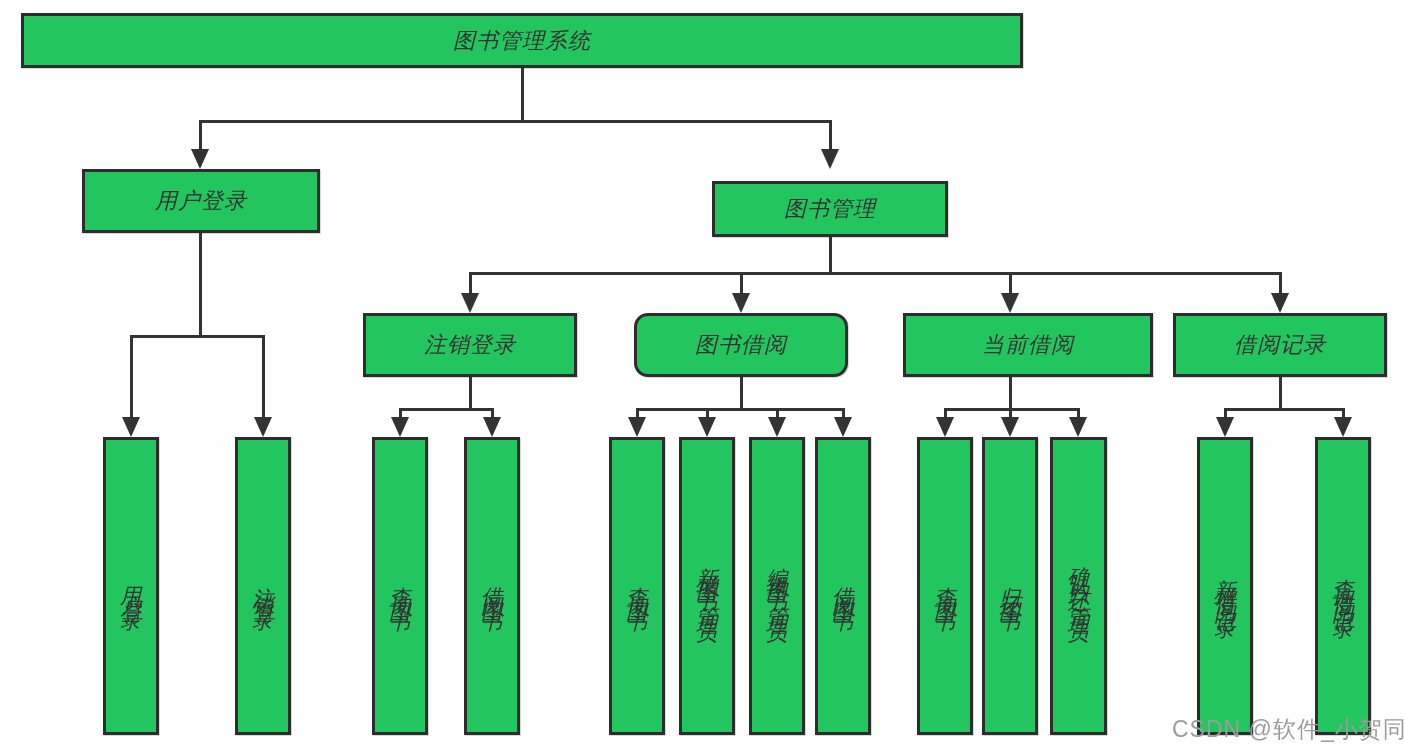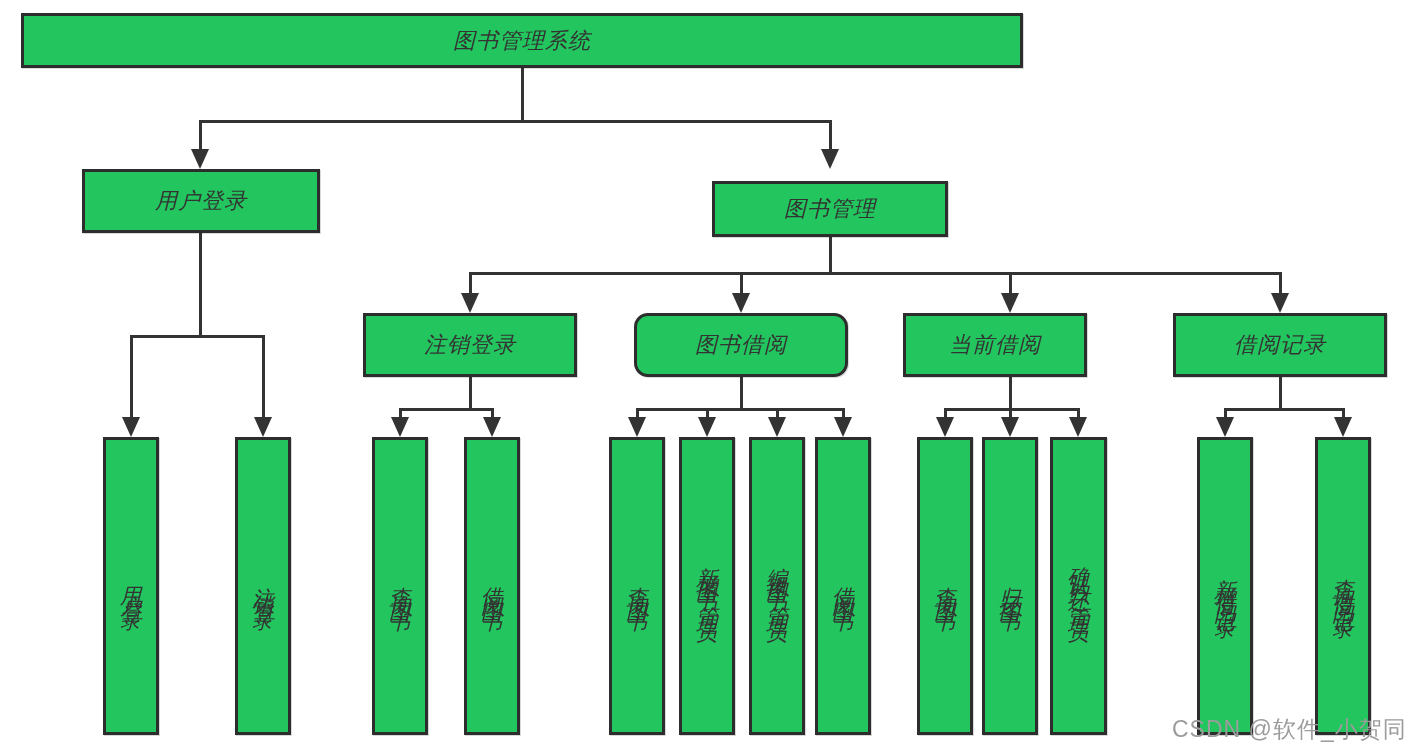--- a/index.html
+++ b/index.html
@@ -62,21 +62,21 @@
 
 <div class="canvas">
 
   <div class="box" style="left:21px; top:13px; width:1002px; height:55px;">图书管理系统</div>
 
   <div class="box" style="left:82px; top:169px; width:238px; height:64px;">用户登录</div>
   <div class="box" style="left:712px; top:181px; width:236px; height:56px;">图书管理</div>
 
   <div class="box" style="left:363px; top:313px; width:214px; height:64px;">注销登录</div>
   <div class="box" style="left:634px; top:313px; width:214px; height:64px;border-radius:14px;">图书借阅</div>
-  <div class="box" style="left:903px; top:313px; width:184px; height:64px;">当前借阅</div>
+  <div class="box" style="left:903px; top:313px; width:250px; height:64px;">当前借阅</div>
   <div class="box" style="left:1173px; top:313px; width:214px; height:64px;">借阅记录</div>
 
   <div class="box v" style="left:103px; top:437px; width:56px; height:298px;">用户登录</div>
   <div class="box v" style="left:235px; top:437px; width:56px; height:298px;">注销登录</div>
 
   <div class="box v" style="left:372px; top:437px; width:56px; height:298px;">查询图书</div>
   <div class="box v" style="left:464px; top:437px; width:56px; height:298px;">借阅图书</div>
 
   <div class="box v" style="left:609px; top:437px; width:56px; height:298px;">查询图书</div>
   <div class="box v" style="left:679px; top:437px; width:56px; height:298px;">新增图书（管理员）</div>

